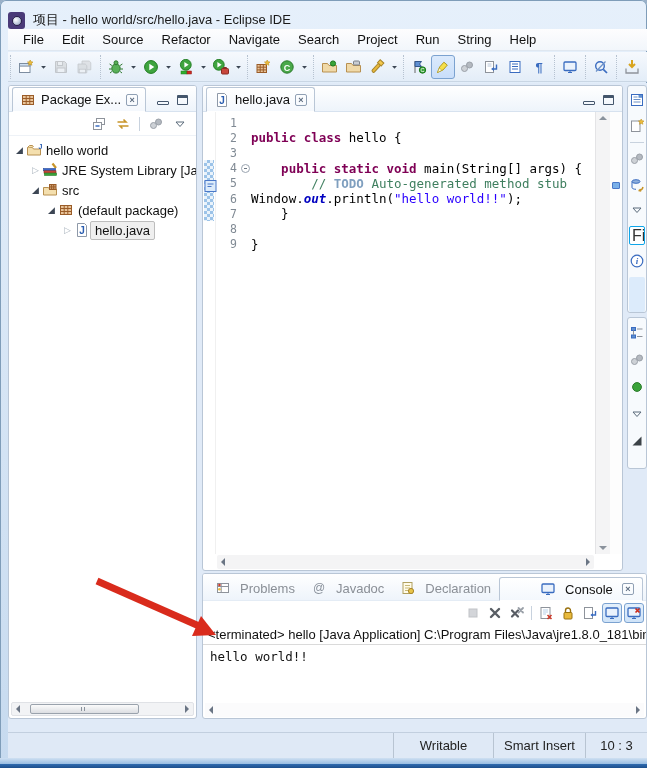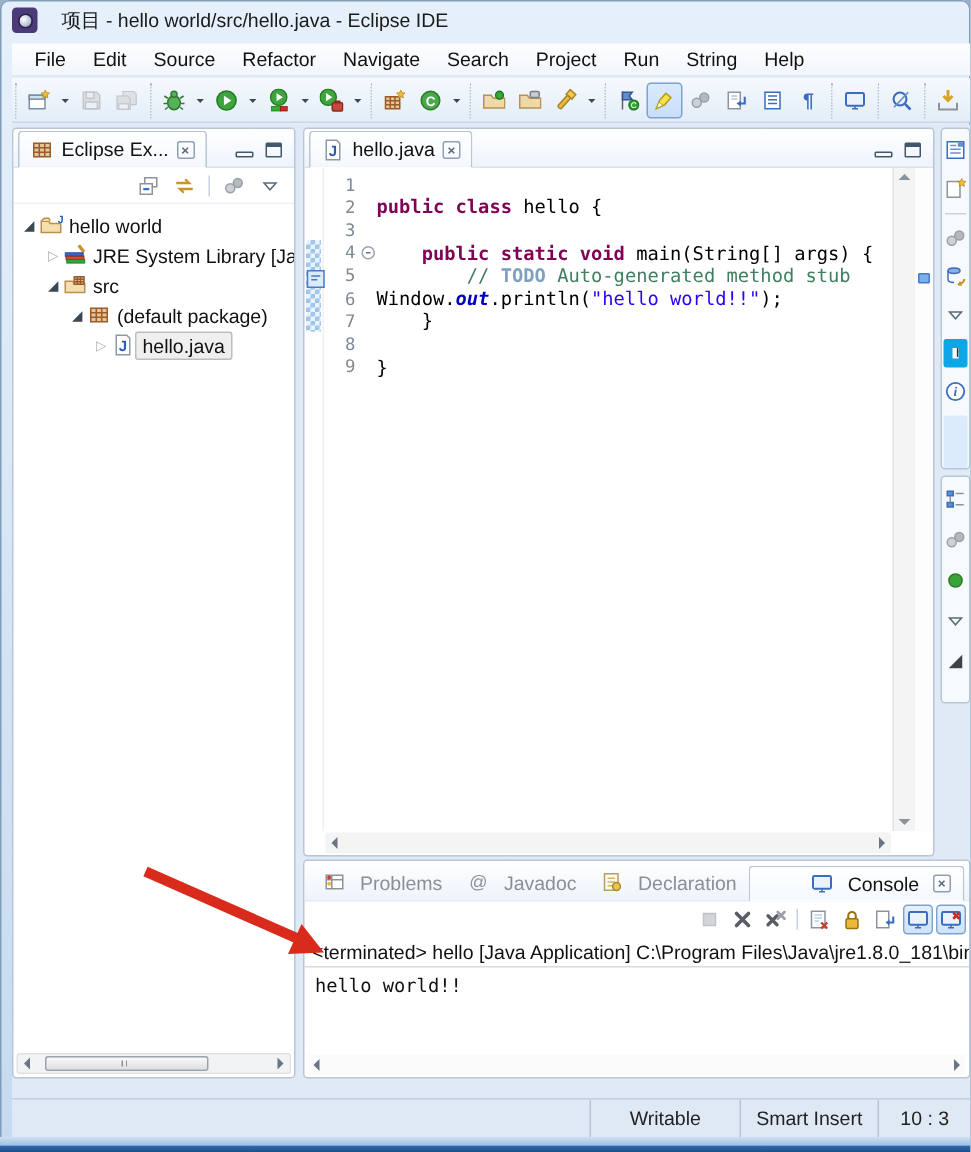--- a/index.html
+++ b/index.html
@@ -2,21 +2,21 @@
 <html><head>
 <meta charset="utf-8">
 <style>
   html,body{margin:0;padding:0;background:#9ab0c8;}
   *{box-sizing:border-box;}
   .window{position:relative;width:647px;height:768px;overflow:hidden;
     background:linear-gradient(#e6f0fb,#c6daef);border-radius:6px 6px 0 0;
     font-family:"Liberation Sans","DejaVu Sans",sans-serif;font-size:13px;color:#111;
     box-shadow:inset 0 0 0 1px #7f9db9;}
   
-  .titlebar{position:absolute;left:8px;top:5px;right:6px;height:24px;display:flex;align-items:flex-start;gap:16px;}
+  .titlebar{position:absolute;left:8px;top:5px;right:6px;height:24px;display:flex;align-items:flex-end;gap:8px;}
   .app-icon{width:17px;height:17px;border-radius:3px;background:#4a3a78;display:flex;align-items:center;justify-content:center;flex:0 0 auto;}
   .app-icon i{display:block;width:10px;height:10px;border-radius:50%;background:radial-gradient(circle at 35% 35%,#fff,#b9c4d8 60%,#6a6a8a);border:1px solid #2a2048;}
   .title-text{font-size:13px;color:#1a1a1a;white-space:nowrap;}
   .menubar{position:absolute;left:8px;top:29px;right:0;height:22px;background:linear-gradient(#fdfdfe,#f2f6fb);
     border-bottom:1px solid #dfe7f0;display:flex;align-items:center;padding-left:6px;}
   .menu-item{padding:2px 9px;border-radius:3px;cursor:default;}
   .toolbar{position:absolute;left:8px;top:52px;right:0;height:30px;background:linear-gradient(#f6f9fd,#e3edf8);
     border-bottom:1px solid #c9d6e4;display:flex;align-items:center;padding-left:2px;}
   .tgroup{display:flex;align-items:center;padding:0 3px;border-left:1px dotted #b6c2d0;height:24px;}
   .tbtn{width:24px;height:24px;display:flex;align-items:center;justify-content:center;border:1px solid transparent;border-radius:3px;position:relative;}
@@ -87,21 +87,21 @@
   .ctoolbar{height:24px;display:flex;align-items:center;justify-content:flex-end;gap:2px;padding:0 2px;}
   .cbtn{width:20px;height:20px;display:flex;align-items:center;justify-content:center;border:1px solid transparent;border-radius:3px;}
   .cbtn.boxed{border-color:#7ba2d0;background:linear-gradient(#e4f0fc,#cfe3f8);}
   .cbtn.disabled{opacity:.5;}
   .ctitle{height:20px;line-height:20px;padding-left:5px;border-bottom:1px solid #dadada;font-size:13px;white-space:nowrap;overflow:hidden;}
   .coutput{padding:4px 0 0 7px;font-family:"DejaVu Sans Mono","Liberation Mono",monospace;font-size:12.5px;}
   .con-hscroll{position:absolute;left:2px;right:2px;bottom:1px;height:14px;display:flex;align-items:center;background:#fbfbfc;}
   
   .rpanel{position:absolute;background:#f7fafd;border:1px solid #b9c6d6;border-radius:3px;display:flex;flex-direction:column;align-items:center;padding-top:5px;gap:7px;overflow:hidden;}
   .rsep{width:14px;height:1px;background:#c8d2de;}
-  .fibox{width:16px;height:20px;border:6px solid #0ea5e9;border-radius:2px;background:#fff;font-size:11px;color:#333;display:flex;align-items:center;padding-left:2px;overflow:hidden;}
+  .fibox{width:16px;height:20px;border:1px solid #0ea5e9;border-radius:2px;background:#fff;font-size:16px;color:#333;display:flex;align-items:center;padding-left:2px;overflow:hidden;}
   .rblock{width:16px;height:38px;background:#dcebfb;border-radius:2px;}
   
   .statusbar{position:absolute;left:8px;right:0;top:732px;height:26px;background:#dfe9f6;border-top:1px solid #c2cfdf;display:flex;align-items:center;}
   .scell{height:100%;display:flex;align-items:center;justify-content:center;border-left:1px solid #b8c4d2;font-size:13px;color:#222;}
   .bottomframe{position:absolute;left:0;right:0;bottom:0;height:10px;background:linear-gradient(#cfe0f2,#9cc0e4 55%,#2f6bb0 60%,#1d4f8c);}
   .arrow-overlay{position:absolute;left:0;top:0;width:647px;height:768px;pointer-events:none;z-index:50;}
 </style>
 </head>
 <body>
 
@@ -338,21 +338,21 @@
       <div class="phead">
         <div class="tab">
           <span class="icon16">
               <svg class="icon16" viewBox="0 0 16 16" xmlns="http://www.w3.org/2000/svg">
                 <g stroke="#9a5c28">
                   <rect x="2.5" y="3.5" width="11" height="9" fill="#e8c49a"></rect>
                   <path d="M2.5 6.5h11M2.5 9.5h11M6.2 3.5v9M9.8 3.5v9"></path>
                 </g>
               </svg>
             </span>
-          <span class="lbl">Eclipse Ex...</span>
+          <span class="lbl">Package Ex...</span>
           <span class="tab-close">×</span>
         </div>
         <div class="minmax">
           <span class="btn-min"></span>
           <span class="btn-max"></span>
         </div>
       </div>
       <div class="viewbar" id="pe-toolbar">
           <div class="cbtn">
             <svg class="icon16" viewBox="0 0 16 16" xmlns="http://www.w3.org/2000/svg">

